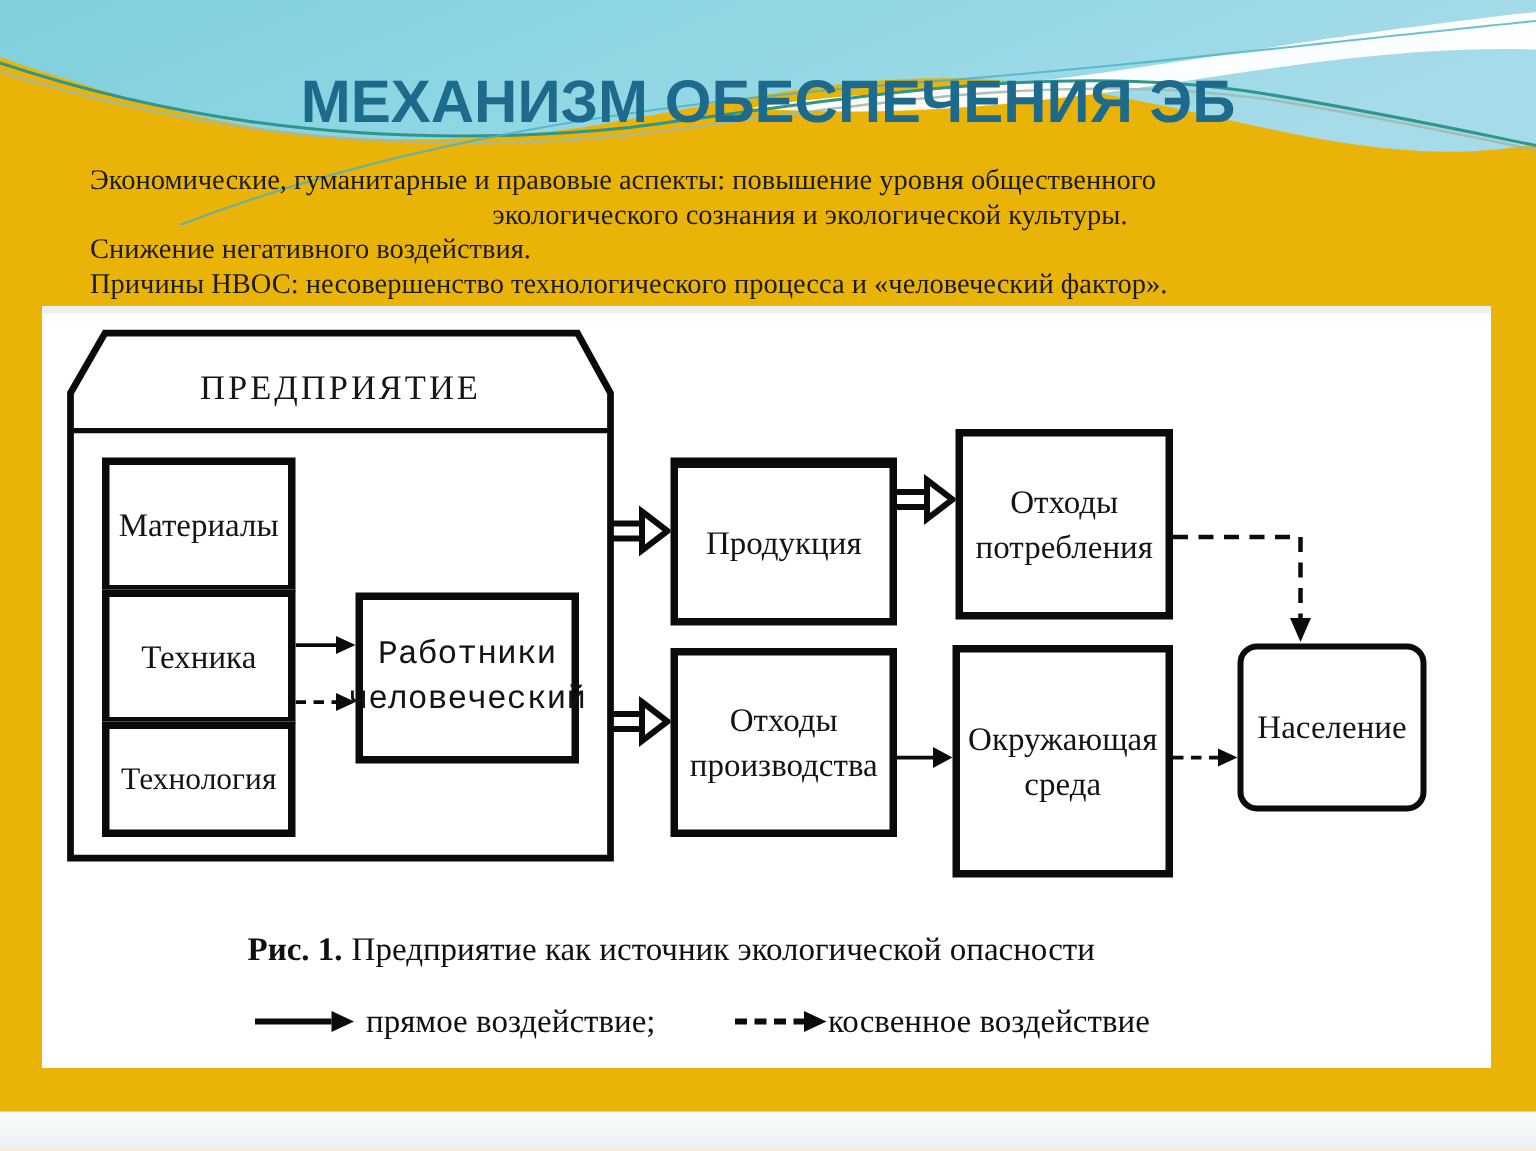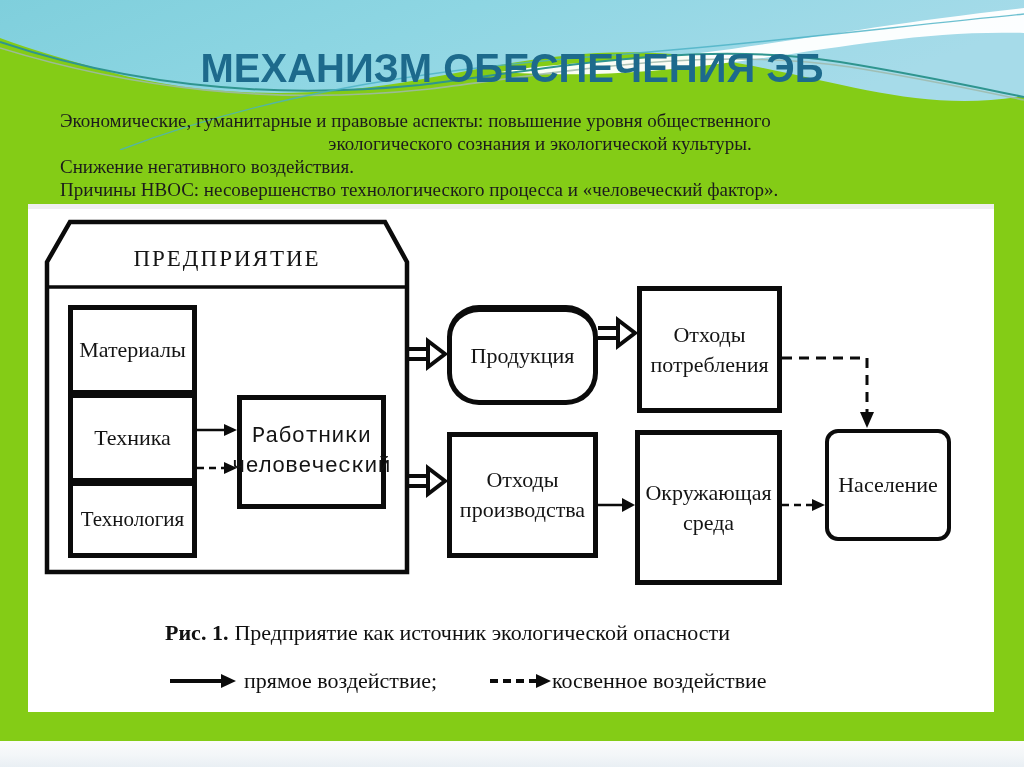--- a/index.html
+++ b/index.html
@@ -1,18 +1,18 @@
 <!DOCTYPE html>
 <html><head>
 <meta charset="utf-8">
 <style>
   * { margin:0; padding:0; box-sizing:border-box; }
   html,body { width:1024px; height:767px; }
   body { font-family:"Liberation Serif", serif; background:#ffffff; overflow:hidden; }
-  .slide { position:relative; width:1024px; height:767px; background:#84cc16; overflow:hidden; }
+  .slide { position:relative; width:1024px; height:767px; background:#eab308; overflow:hidden; }
 
   
   .wave-header { position:absolute; top:0; left:0; width:1024px; height:150px; z-index:1; }
   .slide-title { position:absolute; top:46px; left:0; width:1024px; text-align:center;
     font-family:"Liberation Sans", sans-serif; font-weight:bold; font-size:40px;
     letter-spacing:0px; color:#1d6a8c; z-index:3; }
 
   
   .intro { position:absolute; top:109px; left:60px; width:930px; z-index:3;
     font-size:19px; color:#1c1c1c; line-height:23px; }
@@ -31,21 +31,21 @@
     text-align:center; z-index:5; font-size:22px; line-height:1.35; }
   .dbox .bline { white-space:nowrap; }
 
   .enterprise-label { position:absolute; left:47px; top:246px; width:360px; text-align:center;
     font-size:23px; letter-spacing:2px; color:#161616; z-index:5; }
 
   #box-materials   { left:68px;  top:305px; width:129px; height:90px;  }
   #box-technics    { left:68px;  top:393px; width:129px; height:90px;  }
   #box-technology  { left:68px;  top:481px; width:129px; height:77px;  font-size:21px; }
   #box-workers     { left:237px; top:395px; width:149px; height:114px;font-family:Liberation Mono, monospace; }
-  #box-production  { left:447px; top:305px; width:151px; height:100px;  border-top-width:7px;border-radius:32px; }
+  #box-production  { left:447px; top:305px; width:151px; height:112px;  border-top-width:7px; }
   #box-cons-waste  { left:637px; top:286px; width:145px; height:127px; }
   #box-prod-waste  { left:447px; top:432px; width:151px; height:126px; }
   #box-environment { left:635px; top:430px; width:147px; height:155px; }
   #box-population  { left:825px; top:429px; width:126px; height:112px; border-width:4px;border-radius:13px; }
 
   
   .fig-caption { position:absolute; left:165px; top:620px; z-index:5; font-size:22px; color:#101010; white-space:nowrap; }
   .fig-caption .fig-label { font-weight:bold; margin-right:6px;text-align:center; }
   .legend-direct-text   { position:absolute; left:244px; top:668px; font-size:22px; color:#101010; z-index:5; white-space:nowrap; }
   .legend-indirect-text { position:absolute; left:552px; top:668px; font-size:22px; color:#101010; z-index:5; white-space:nowrap; }

